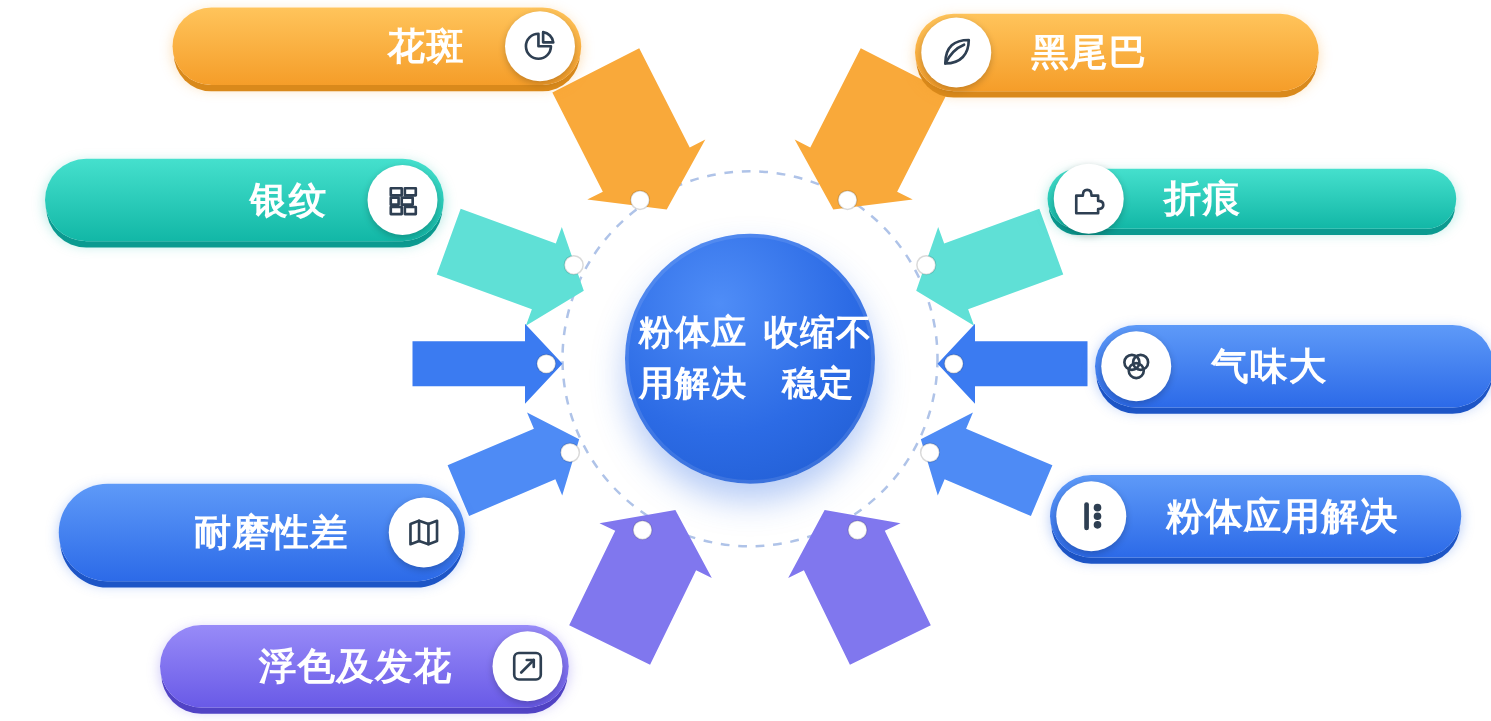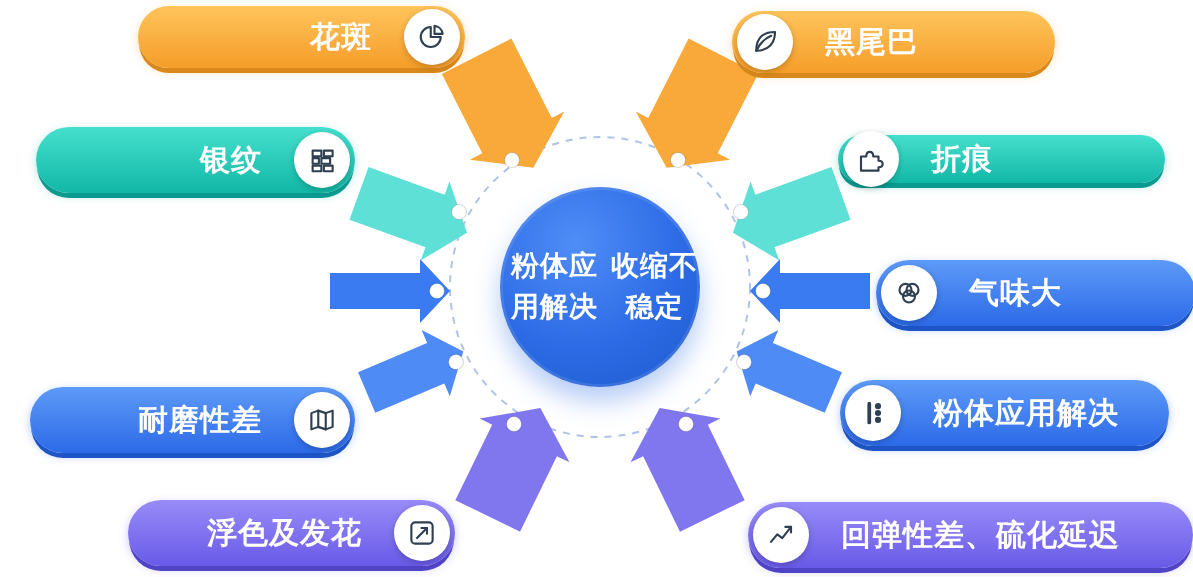--- a/index.html
+++ b/index.html
@@ -94,21 +94,21 @@
           <rect x="13.5" y="4.5" width="7" height="4.5"></rect>
         <rect x="4.5" y="10.5" width="5" height="4.5"></rect>
           <rect x="11.5" y="10.5" width="7" height="4.5"></rect>
         <rect x="4.5" y="16.5" width="7" height="4.5"></rect>
           <rect x="13.5" y="16.5" width="7" height="4.5"></rect>
       </svg>
     </span>
   </div>
 
 
-  <div class="pill blue left-side" style="left:30px;top:387px;width:320px;height:66px">
+  <div class="pill blue left-side" style="left:47px;top:387px;width:320px;height:78px">
     <span class="label">耐磨性差</span>
     <span class="icon-circle">
       <svg width="30" height="30" viewBox="0 0 24 24">
         <path d="M3.5 6.5 L9 4.5 L15 6.5 L20.5 4.5 V17.5 L15 19.5 L9 17.5 L3.5 19.5 Z"></path>
         <line x1="9" y1="4.5" x2="9" y2="17.5"></line>
         <line x1="15" y1="6.5" x2="15" y2="19.5"></line>
       </svg>
     </span>
   </div>
 
@@ -158,23 +158,14 @@
       <svg width="30" height="30" viewBox="0 0 24 24">
         <line x1="9" y1="4.5" x2="9" y2="19.5" style="stroke-width:3"></line>
         <circle cx="16" cy="6.5" r="1.6" style="fill:#2e3f52"></circle>
         <circle cx="16" cy="12" r="1.6" style="fill:#2e3f52"></circle>
         <circle cx="16" cy="17.5" r="1.6" style="fill:#2e3f52"></circle>
       </svg>
     </span>
     <span class="label">粉体应用解决</span>
   </div>
 
-  <div class="pill purple right-side" style="left:748px;top:502px;width:440px;height:66px">
-    <span class="icon-circle">
-      <svg width="30" height="30" viewBox="0 0 24 24">
-        <polyline points="4,17.5 9,11.5 13,14.5 20,5.5"></polyline>
-        <polyline points="15.5,5.5 20,5.5 20,10"></polyline>
-      </svg>
-    </span>
-    <span class="label">回弹性差、硫化延迟</span>
-  </div>
 
 </div>
 
 </body></html>

